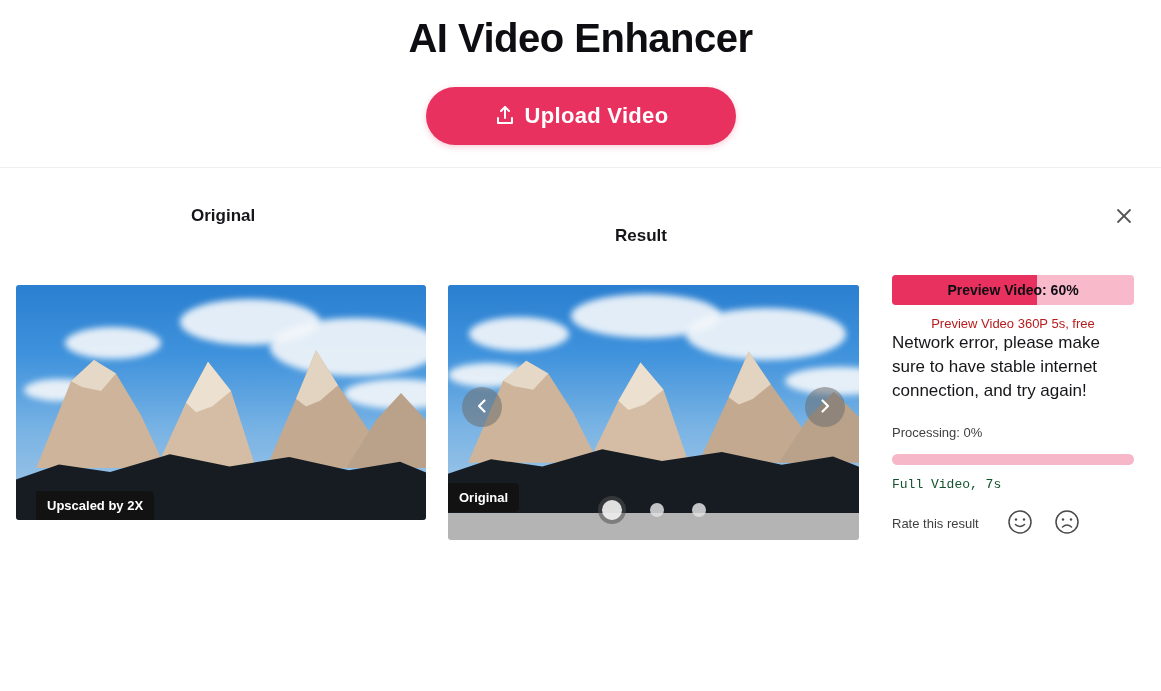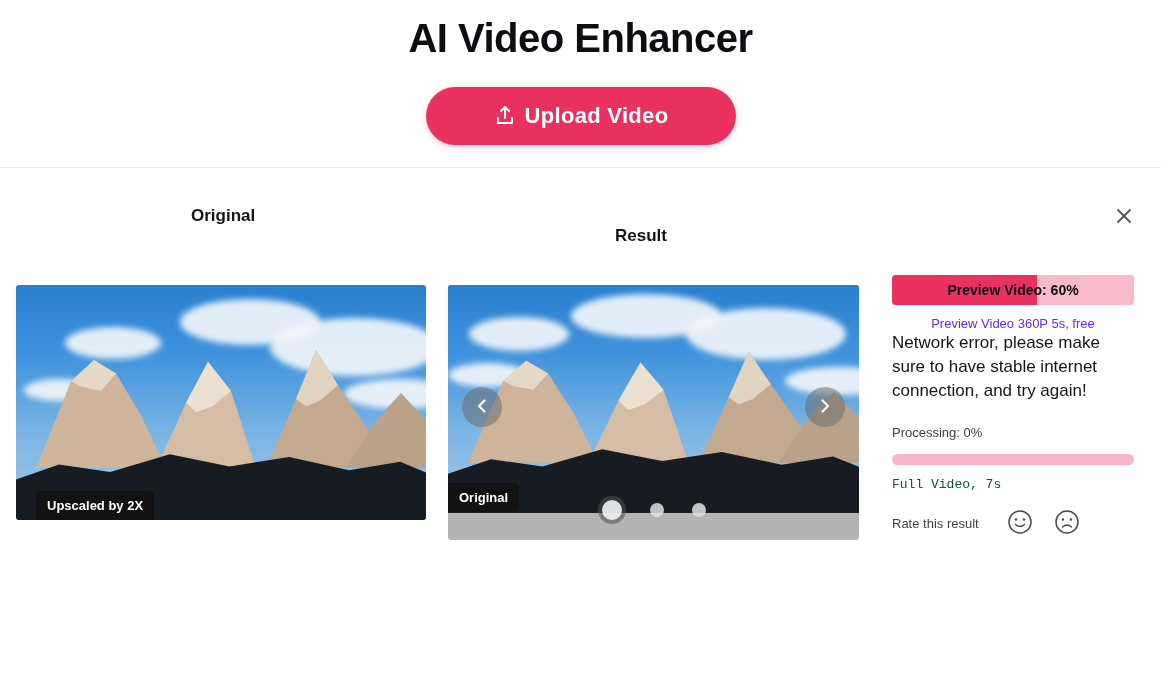--- a/index.html
+++ b/index.html
@@ -216,21 +216,21 @@
     align-items: center;
     justify-content: center;
     font-size: 14px;
     font-weight: bold;
     color: #0d0d12;
   }
 
   .caption {
     text-align: center;
     font-size: 13px;
-    color: #6d28d9;
+    color: #b91c1c;
     margin-top: 11px;
   }
 
   .error-text {
     font-size: 17px;
     line-height: 24px;
     color: #16161a;
   }
 
   .outline-button {

